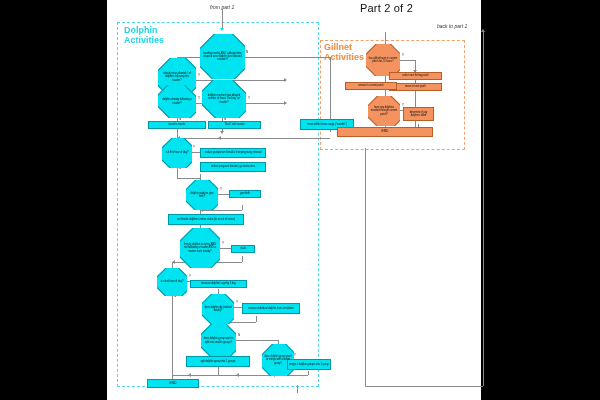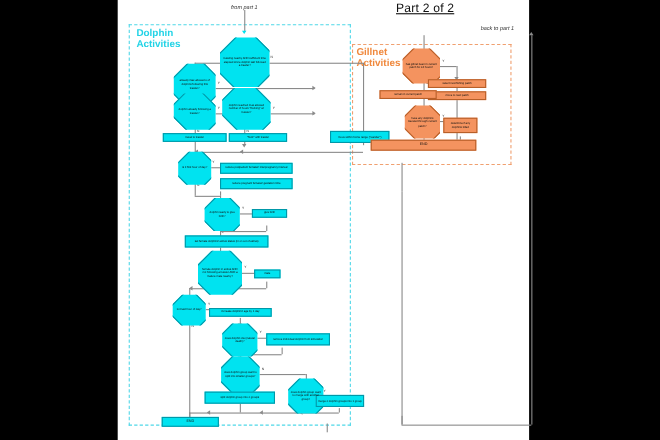--- a/index.html
+++ b/index.html
@@ -14,21 +14,20 @@
   
   .sheet{
     position:absolute;left:107px;top:0;width:374px;height:400px;
     background:#ffffff;
   }
 
   .part-title{
     position:absolute;left:360px;top:2px;
     font-size:11px;color:#111;letter-spacing:.2px;
     white-space:nowrap;
-    text-decoration:underline;
   }
 
   .conn-label{
     position:absolute;font-size:5px;font-style:italic;color:#333;
     white-space:nowrap;
   }
 
   
   .group{
     position:absolute;

